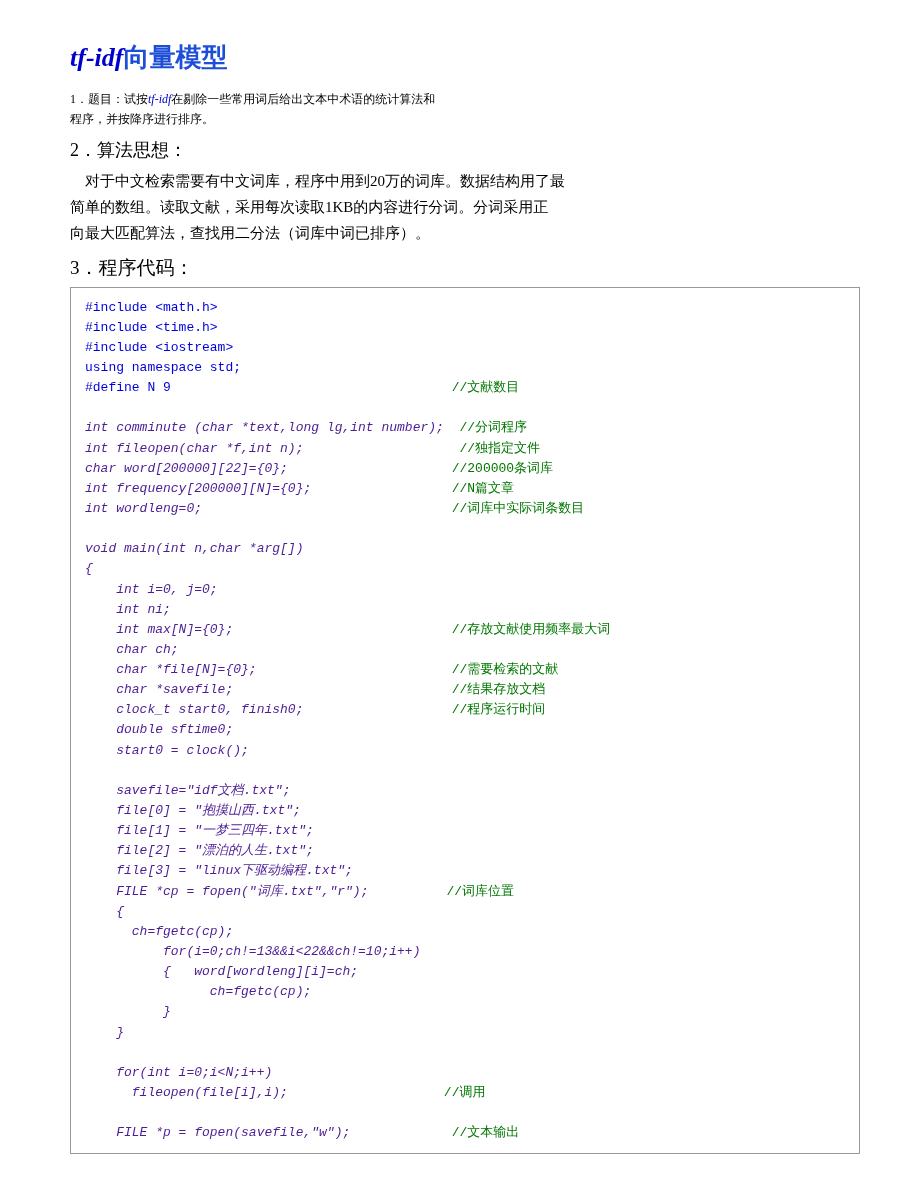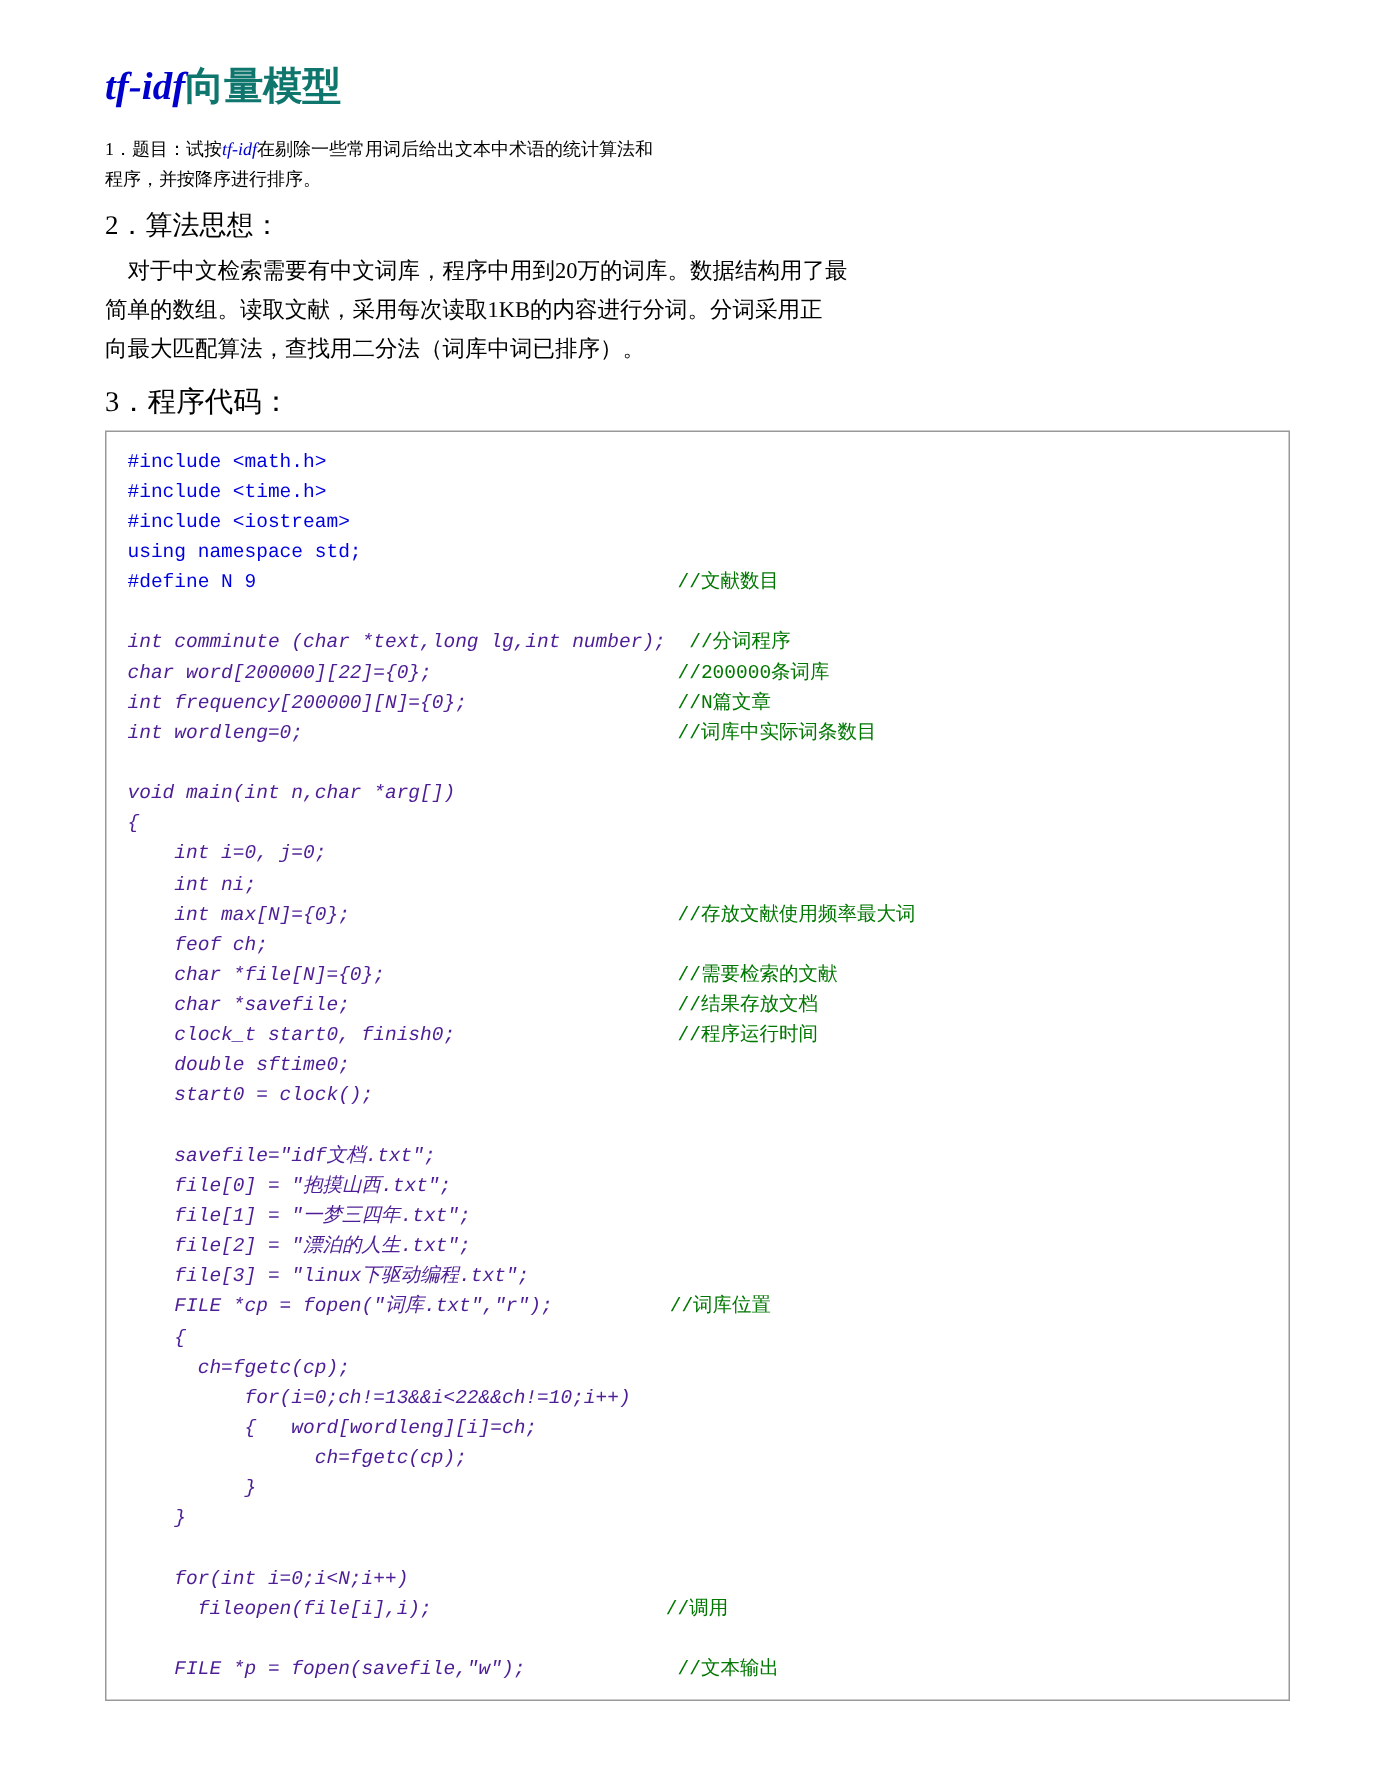--- a/index.html
+++ b/index.html
@@ -89,21 +89,21 @@
 
     .code-normal {
       color: #4c1d95;
       font-style: italic;
     }
   </style>
 </head>
 <body>
 
 <h1 class="page-title">
-  <span style="font-style:italic; color:#0000cc; font-family:'STKaiti','楷体',cursive;">tf-idf</span><span style="font-style:normal; color:#0f766e; font-family:'STKaiti','楷体',cursive;">向量模型</span>
+  <span style="font-style:italic; color:#0000cc; font-family:'STKaiti','楷体',cursive;">tf-idf</span><span style="font-style:normal; color:#1d4ed8; font-family:'STKaiti','楷体',cursive;">向量模型</span>
 </h1>
 
 <div class="section-text">
   <span>1．题目：试按</span><span class="italic-blue">tf-idf</span><span>在剔除一些常用词后给出文本中术语的统计算法和</span><br>
   <span>程序，并按降序进行排序。</span>
 </div>
 
 <div class="section-heading">
   <span>2．算法思想：</span>
 </div>
@@ -118,30 +118,31 @@
 </div>
 
 <div class="code-box">
   <span class="code-line code-blue">#include &lt;math.h&gt;</span>
   <span class="code-line code-blue">#include &lt;time.h&gt;</span>
   <span class="code-line code-blue">#include &lt;iostream&gt;</span>
   <span class="code-line code-blue">using namespace std;</span>
   <span class="code-line"><span class="code-blue">#define N 9</span>                                    <span class="code-comment">//文献数目</span></span>
   <span class="code-line"> </span>
   <span class="code-line"><span class="code-normal">int comminute (char *text,long lg,int number);  </span><span class="code-comment">//分词程序</span></span>
+  <span class="code-line"><span class="code-normal">int fileopen(char *f,int n);                    </span><span class="code-comment">//独指定文件</span></span>
   <span class="code-line"><span class="code-normal">char word[200000][22]={0};                     </span><span class="code-comment">//200000条词库</span></span>
   <span class="code-line"><span class="code-normal">int frequency[200000][N]={0};                  </span><span class="code-comment">//N篇文章</span></span>
   <span class="code-line"><span class="code-normal">int wordleng=0;                                </span><span class="code-comment">//词库中实际词条数目</span></span>
   <span class="code-line"> </span>
   <span class="code-line code-normal">void main(int n,char *arg[])</span>
   <span class="code-line code-normal">{</span>
   <span class="code-line code-normal">    int i=0, j=0;</span>
   <span class="code-line code-normal">    int ni;</span>
   <span class="code-line"><span class="code-normal">    int max[N]={0};                            </span><span class="code-comment">//存放文献使用频率最大词</span></span>
-  <span class="code-line code-normal">    feof ch;</span>
+  <span class="code-line code-normal">    char ch;</span>
   <span class="code-line"><span class="code-normal">    char *file[N]={0};                         </span><span class="code-comment">//需要检索的文献</span></span>
   <span class="code-line"><span class="code-normal">    char *savefile;                            </span><span class="code-comment">//结果存放文档</span></span>
   <span class="code-line"><span class="code-normal">    clock_t start0, finish0;                   </span><span class="code-comment">//程序运行时间</span></span>
   <span class="code-line code-normal">    double sftime0;</span>
   <span class="code-line code-normal">    start0 = clock();</span>
   <span class="code-line"> </span>
   <span class="code-line code-normal">    savefile="idf文档.txt";</span>
   <span class="code-line code-normal">    file[0] = "抱摸山西.txt";</span>
   <span class="code-line code-normal">    file[1] = "一梦三四年.txt";</span>
   <span class="code-line code-normal">    file[2] = "漂泊的人生.txt";</span>

